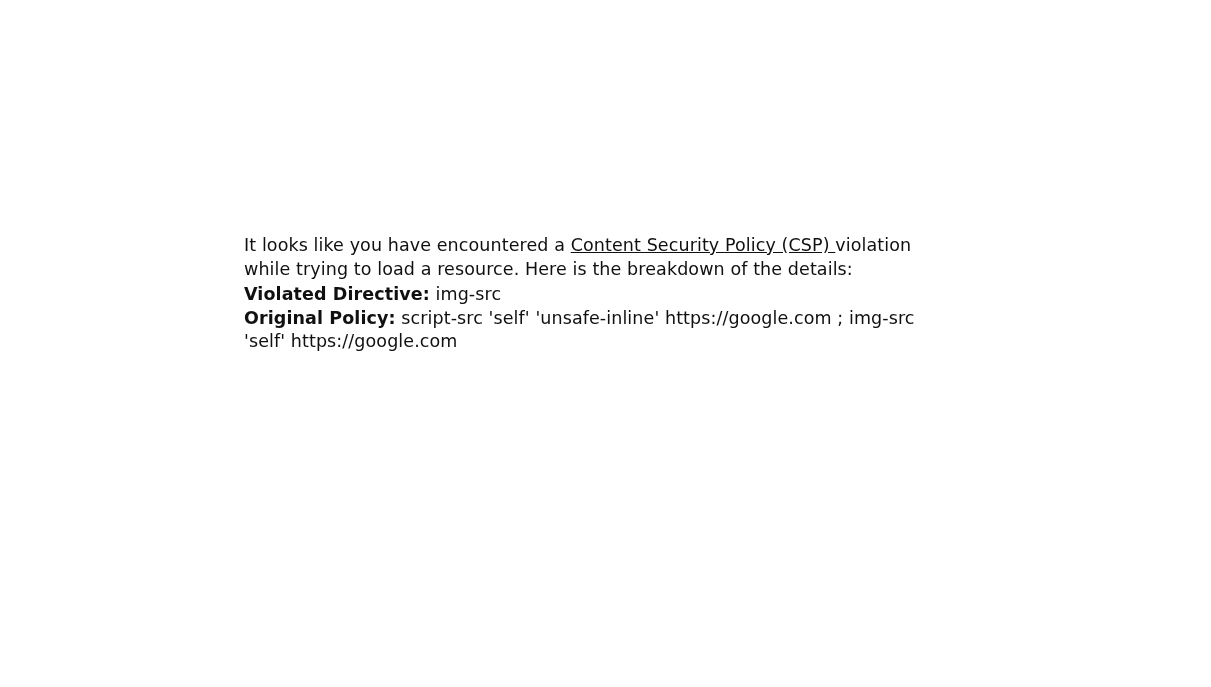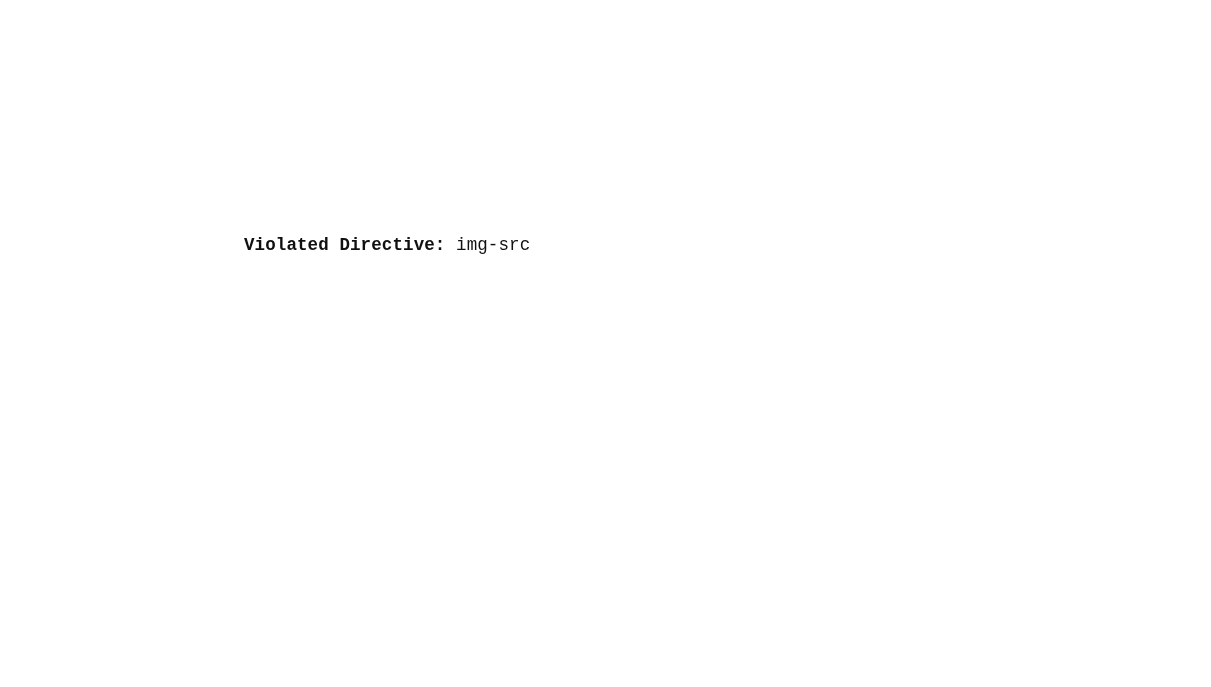--- a/index.html
+++ b/index.html
@@ -35,33 +35,34 @@
   .block {
     margin: 0;
   }
   .label {
     font-weight: bold;
   }
   .value {
     font-weight: normal;
   }
   .spaced {
-    font-family: Liberation Mono, monospace;
   }
   .spaced-sm {
     margin-top: 1px;
   }
   .wrap {
     word-break: break-all;
   }
 </style>
 </head>
 <body>
 
 <div class="page">
 
+  <p class="line intro"><span>It looks like you have encountered a </span><span class="link">Content Security Policy (CSP) </span><span>violation while trying to load a resource. Here is the breakdown of the details:</span></p>
 
 
   <p class="line block spaced"><span class="label">Violated Directive:</span><span class="value"> <span>img-src</span></span></p>
 
+  <p class="line block spaced"><span class="label">Original Policy:</span> <span class="value">script-src 'self' 'unsafe-inline' https://google.com ; img-src 'self' https://google.com</span></p>
 
 
 </div>
 
 </body></html>

